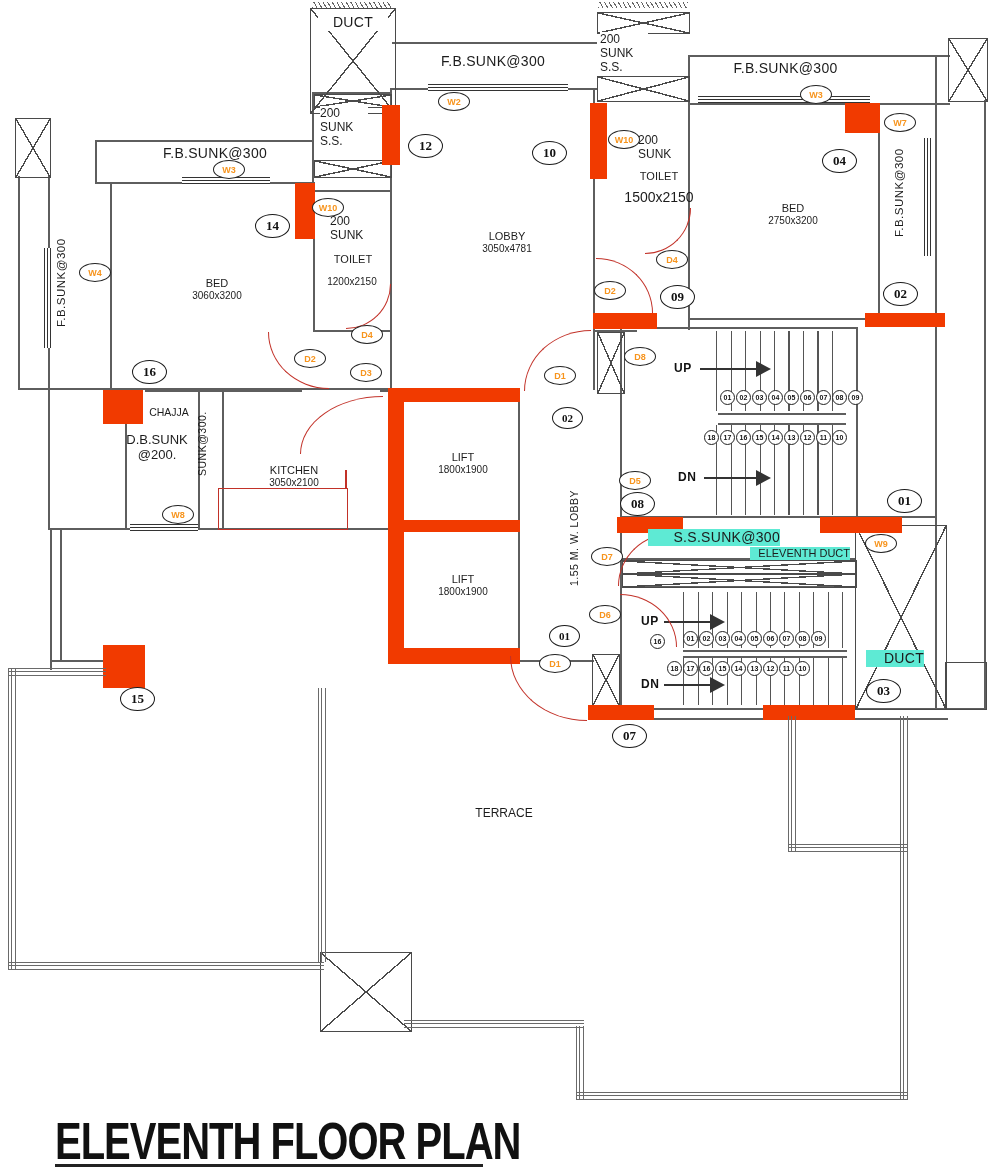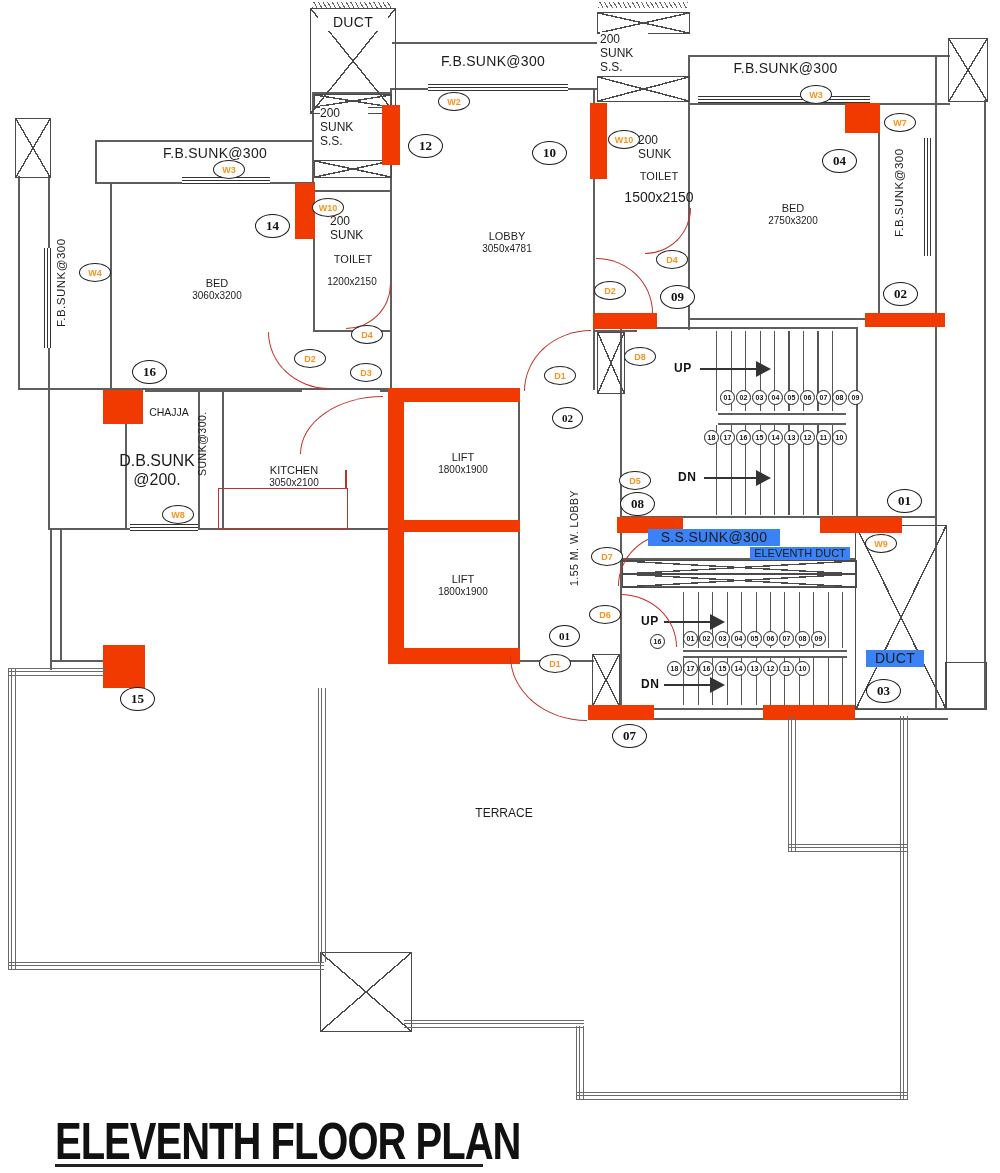--- a/index.html
+++ b/index.html
@@ -32,21 +32,21 @@
            display:flex;align-items:center;justify-content:center;font:bold 7px "Liberation Sans",sans-serif;flex:none;}
   .aline{position:absolute;height:1.5px;background:#333;}
   .ah{position:absolute;width:0;height:0;border-top:8px solid transparent;border-bottom:8px solid transparent;border-left:15px solid #333;}
   .arc{position:absolute;border:0 solid var(--door);}
   .updn{position:absolute;font-size:12px;color:#111;font-weight:bold;letter-spacing:.5px;}
   .wm{position:absolute;left:288px;top:400px;width:440px;font:bold 58px "Liberation Sans",sans-serif;
       letter-spacing:9px;color:#f3f3f3;-webkit-text-stroke:1.5px #dedede;z-index:1;}
   .title{position:absolute;left:55px;top:1112px;font:bold 40px "Liberation Sans",sans-serif;color:#111;
          letter-spacing:-1px;transform:scaleY(1.3);transform-origin:top left;white-space:nowrap;}
   .rule{position:absolute;left:55px;top:1164px;width:428px;height:2.5px;background:#222;}
-  .redline{position:absolute;border:1px solid var(--door);background:transparent;} .bgw{background:#3b82f6;z-index:4;}
+  .redline{position:absolute;border:1px solid var(--door);background:transparent;} .bgw{background:#5eead4;z-index:4;text-align:right;}
 </style>
 </head>
 <body>
 
 <div id="plan">
 
 
   <div>
     <i class="w" style="left:392px;top:42px;width:205px;height:2px"></i>
     <i class="w" style="left:392px;top:88px;width:205px;height:2px"></i>
@@ -277,21 +277,21 @@
   <div class="lbl" style="left:424px;top:451px;width:78px">
     <div class="nm">LIFT</div>
     <div class="dm">1800x1900</div>
   </div>
   <div class="lbl" style="left:424px;top:573px;width:78px">
     <div class="nm">LIFT</div>
     <div class="dm">1800x1900</div>
   </div>
   <div class="vlbl" style="left:568px;top:480px;height:115px;font-size:10.5px">1.55 M. W. LOBBY</div>
   <div class="lbl" style="left:141px;top:406px;width:56px;font-size:10.5px">CHAJJA</div>
-  <div class="lbl" style="left:118px;top:452px;width:78px;font-size:16px">
+  <div class="lbl" style="left:118px;top:432px;width:78px;font-size:13px">
     <div>D.B.SUNK</div>
     <div>@200.</div>
   </div>
   <div class="vlbl" style="left:196px;top:396px;height:96px;font-size:10.5px">SUNK@300.</div>
   <div class="lbl big bgw" style="left:648px;top:529px;width:132px">S.S.SUNK@300</div>
   <div class="lbl bgw" style="left:750px;top:547px;width:100px;font-size:11px">ELEVENTH DUCT</div>
   <div class="lbl big bgw" style="left:866px;top:650px;width:58px">DUCT</div>
   <div class="lbl" style="left:448px;top:806px;width:112px;font-size:12px">TERRACE</div>
 
   <div class="ctag" style="left:408px;top:134px">12</div>

